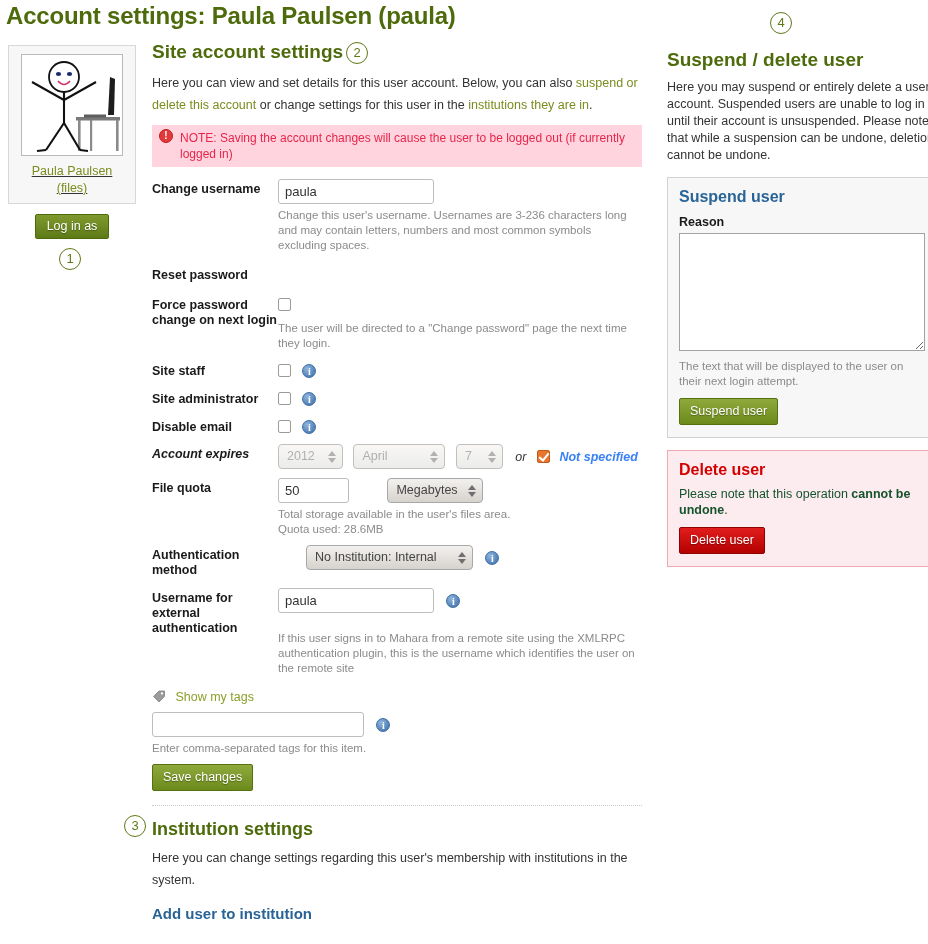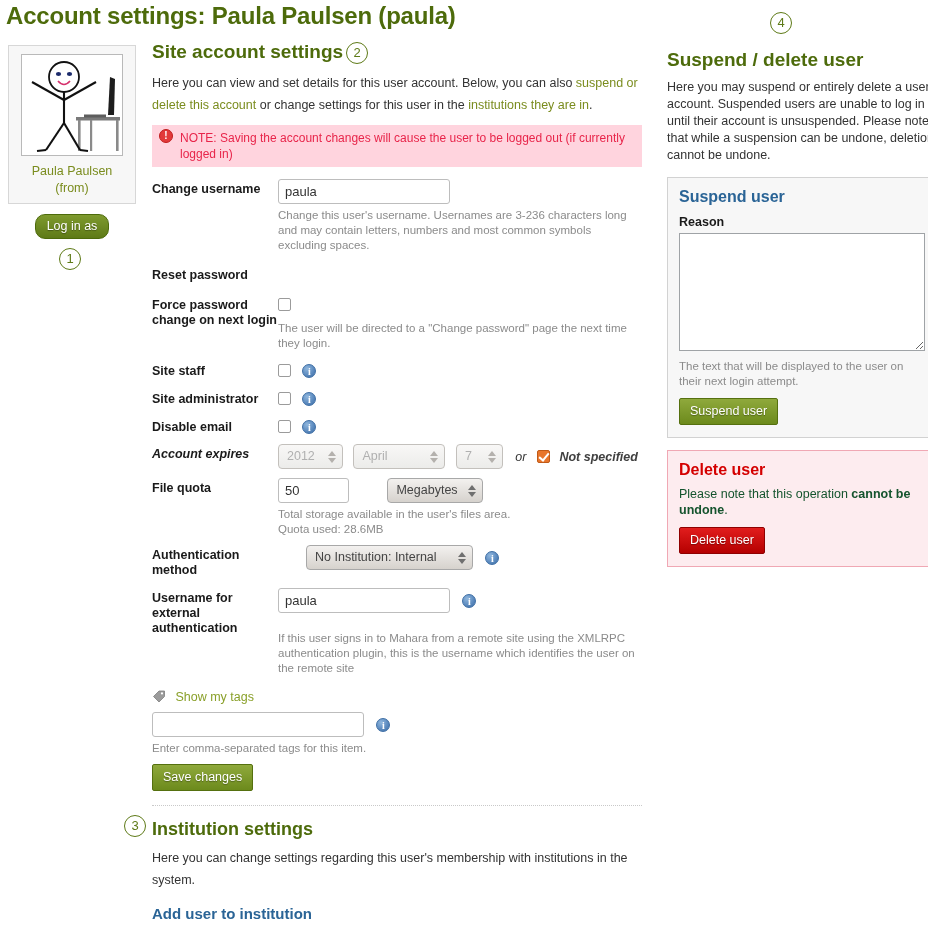--- a/index.html
+++ b/index.html
@@ -17,36 +17,36 @@
   .page-title {
     position: absolute; left: 6px; top: 2px;
     font-size: 24px; font-weight: bold; color: #4d6b0b;
     letter-spacing: -0.2px; white-space: nowrap;
   }
 
   
   .profile-col { position: absolute; left: 8px; top: 45px; width: 128px; }
   .profile-card {
     border: 1px solid #d7d7d7; background: #f7f7f7;
-    padding: 8px 6px 6px 6px; text-align: center;
+    padding: 8px 6px 6px 6px; text-align: center; text-decoration: underline;
   }
   .avatar-box {
     width: 102px; height: 102px; margin: 0 auto;
     border: 1px solid #b9b9b9; background: #fff;
   }
   .profile-name, .profile-username {
     color: #7a8c1e; font-size: 12.5px; line-height: 17px;
   }
   .profile-name { margin-top: 7px; }
   .btn-login-as {
     display: block; margin: 10px auto 0 auto;
     padding: 4px 11px 5px 11px;
     font-size: 12.5px; color: #ffffff;
     background: linear-gradient(to bottom, #7e9a2e 0%, #5e7a17 100%);
-    border: 1px solid #4d6b0b; border-radius: 10px;
+    border: 1px solid #4d6b0b; border-radius: 2px;
     text-shadow: 0 1px 1px rgba(0,0,0,.35);
     cursor: pointer; font-family: inherit;
   }
 
   
   .step {
     width: 22px; height: 22px; border-radius: 50%;
     border: 1.6px solid #5e7a17; color: #5e7a17;
     font-size: 13px; line-height: 19px; text-align: center;
     display: inline-block; font-family: "Liberation Sans", sans-serif;
@@ -91,21 +91,21 @@
   .ffield { flex: 1 1 auto; }
   .help {
     font-size: 11.5px; color: #8b8b8b; line-height: 15px; margin-top: 4px;
   }
 
   input.text {
     border: 1px solid #bdbdbd; border-radius: 3px;
     padding: 4px 6px; font-size: 13px; font-family: inherit;
     color: #333; background: #fff; height: 25px;
   }
-  input.w-username { width: 172px; }
+  input.w-username { width: 156px; }
   input.w-tags { width: 212px; }
   input.w-quota { width: 71px; }
 
   input.cb {
     -webkit-appearance: none; appearance: none;
     width: 13px; height: 13px; border: 1px solid #9b9b9b;
     border-radius: 2px; background: #fff; vertical-align: middle;
     margin: 0; cursor: pointer;
   }
   input.cb.checked-orange {
@@ -159,21 +159,21 @@
     width: 8px; height: 14px;
   }
   .spin .arrows .up, .spin .arrows .dn {
     position: absolute; left: 0; width: 0; height: 0;
     border-left: 4px solid transparent; border-right: 4px solid transparent;
   }
   .spin .arrows .up { top: 1px; border-bottom: 5px solid #b4b1ad; }
   .spin .arrows .dn { bottom: 1px; border-top: 5px solid #b4b1ad; }
 
   .or-txt { font-size: 12.5px; font-style: italic; color: #333; margin: 0 6px 0 2px; }
-  .notspec { font-size: 12.5px; font-style: italic; font-weight: bold; color: #404040; margin-left: 5px; }
+  .notspec { font-size: 12.5px; font-style: italic; font-weight: bold; color: #3b82f6; margin-left: 5px; }
 
   .btn-green {
     padding: 5px 10px 6px 10px; font-size: 12.5px; color: #fff;
     background: linear-gradient(to bottom, #8fa93c 0%, #6c8a1c 100%);
     border: 1px solid #55700f; border-radius: 2px;
     text-shadow: 0 1px 1px rgba(0,0,0,.35);
     cursor: pointer; font-family: inherit;
   }
   .btn-red {
     padding: 5px 10px 6px 10px; font-size: 12.5px; color: #fff;
@@ -256,21 +256,21 @@
           <line x1="42" y1="45" x2="10" y2="27" stroke="#111" stroke-width="2.1"></line>
           <line x1="42" y1="45" x2="74" y2="27" stroke="#111" stroke-width="2.1"></line>
 
           <line x1="42" y1="68" x2="24" y2="95" stroke="#111" stroke-width="2.1"></line>
           <line x1="42" y1="68" x2="58" y2="95" stroke="#111" stroke-width="2.1"></line>
           <line x1="24" y1="95" x2="15" y2="96" stroke="#111" stroke-width="2.1"></line>
           <line x1="58" y1="95" x2="66" y2="96" stroke="#111" stroke-width="2.1"></line>
         </svg>
       </div>
       <div class="profile-name">Paula Paulsen</div>
-      <div class="profile-username">(from)</div>
+      <div class="profile-username">(files)</div>
     </div>
     <button class="btn-login-as">Log in as</button>
   </div>
   <span class="step step-1">1</span>
 
   <div class="main-col">
 
     <h2 class="section-h">Site account settings</h2>
 
     <p class="intro">

